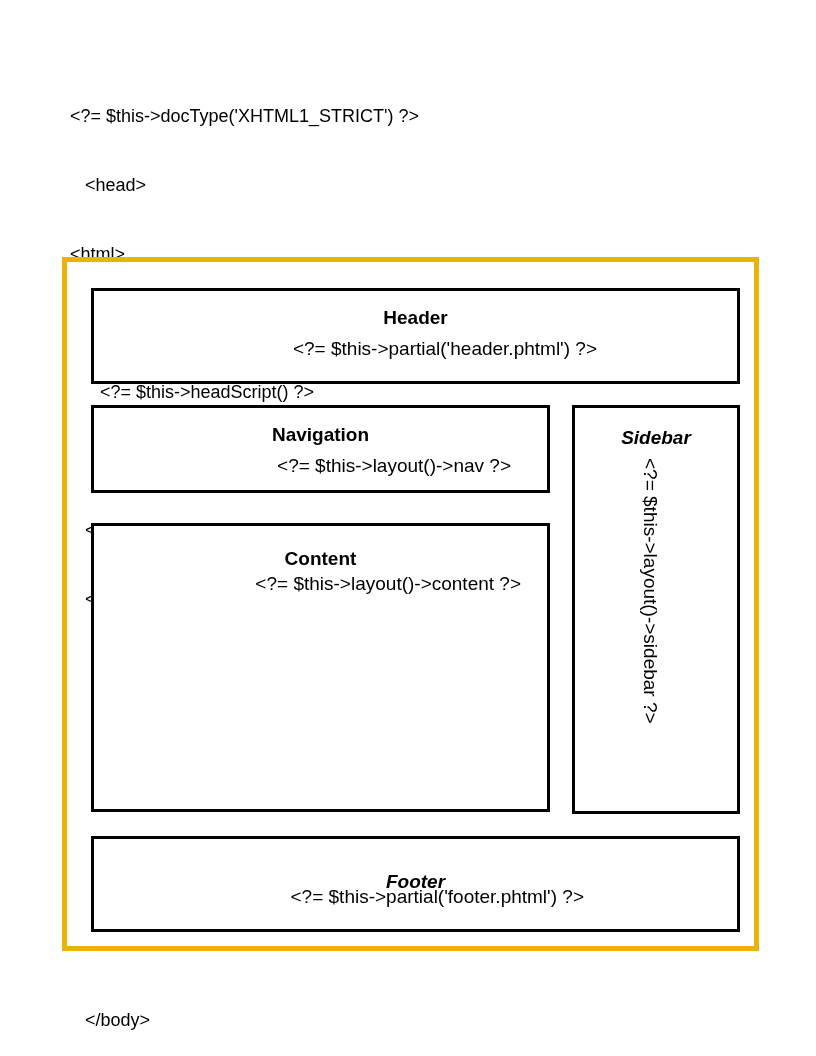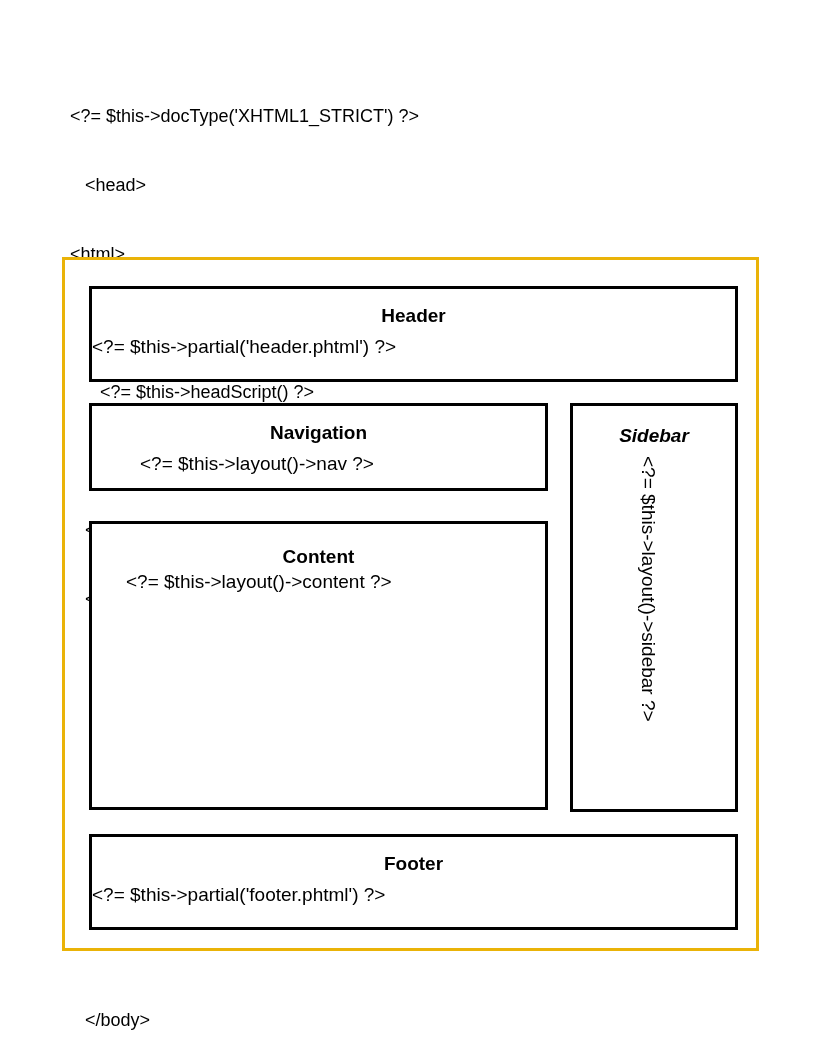--- a/index.html
+++ b/index.html
@@ -29,21 +29,21 @@
   #code-bottom{ top: 963px; }
   .code-line { white-space: pre; }
 
   
   #layout-container {
     position: absolute;
     left: 62px;
     top: 257px;
     width: 697px;   
     height: 694px;  
-    border: 3px solid #eab308;
+    border: 5px solid #eab308;
     box-sizing: border-box;
   }
 
   
   .block {
     position: absolute;
     border: 3px solid #000;
     box-sizing: border-box;
     background: #fff;
   }
@@ -53,21 +53,21 @@
     right: 0;
     text-align: center;
     font-size: 19px;
     font-weight: bold;
     line-height: 22px;
   }
   .block-code {
     position: absolute;
     left: 0;
     right: 0;
-    text-align: left;
+    text-align: right;
     font-size: 19px;
     line-height: 24px;
     white-space: pre;
   }
 
   
   #block-header {
     left: 24px;   
     top: 26px;    
     width: 649px;
@@ -123,21 +123,21 @@
     line-height: 19px;
   }
 
   
   #block-footer {
     left: 24px;
     top: 574px;   
     width: 649px;
     height: 96px;
   }
-  #block-footer .block-title { top: 16px; }
+  #block-footer .block-title { top: 32px; font-style: italic; }
   #block-footer .block-code  { top: 46px; right: 153px; }
 </style>
 </head>
 <body>
 
 <div class="code-listing" id="code-top">
   <div class="code-line">&lt;?= $this-&gt;docType('XHTML1_STRICT') ?&gt;</div>
   <div class="code-line">   &lt;head&gt;</div>
   <div class="code-line">&lt;html&gt;</div>
   <div class="code-line">      &lt;?= $this-&gt;headTitle() ?&gt;</div>

